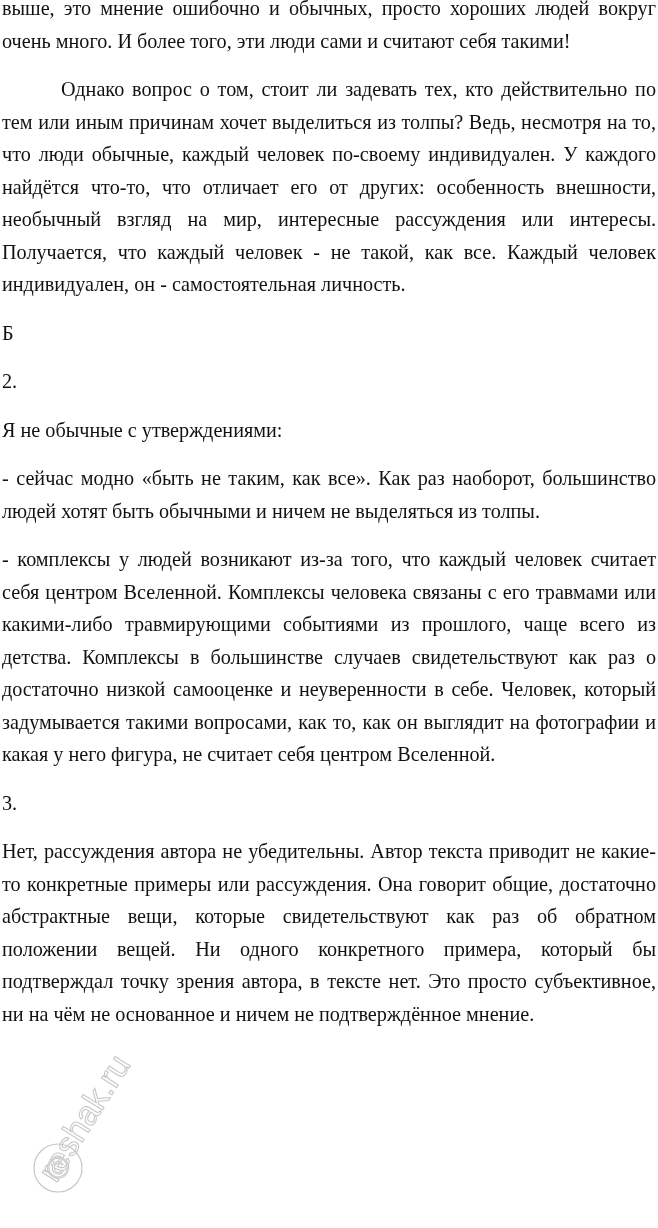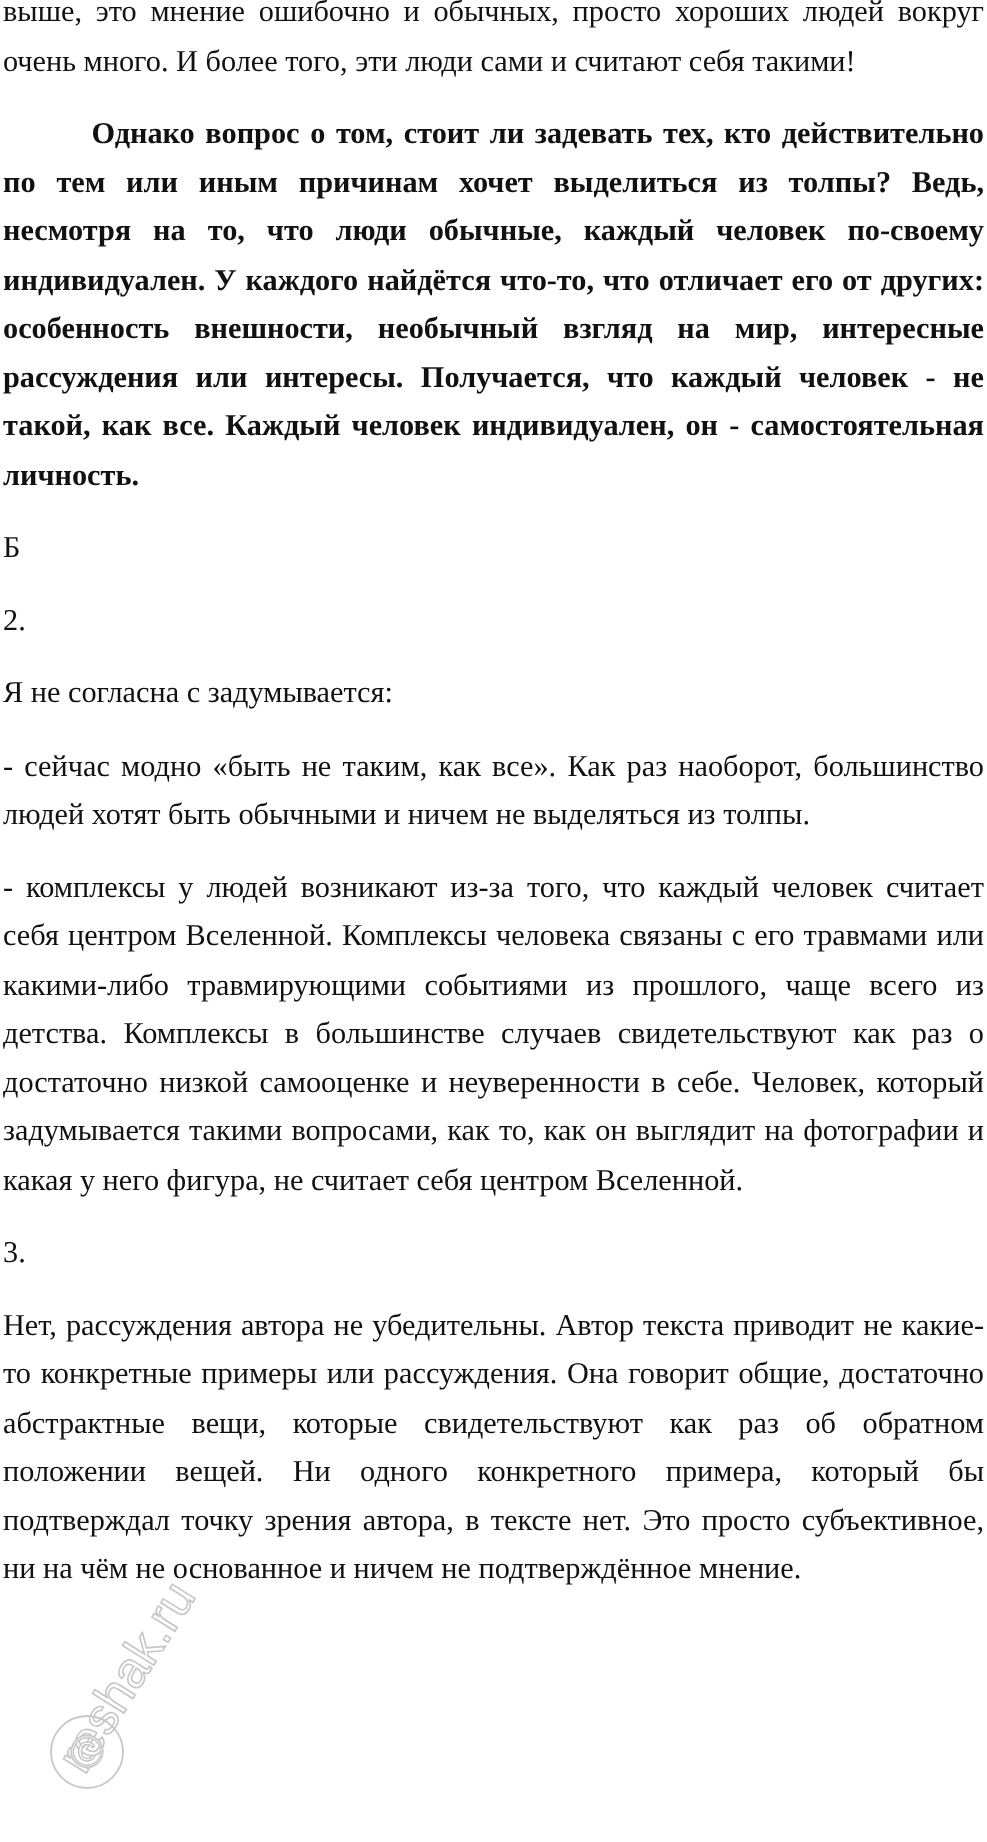--- a/index.html
+++ b/index.html
@@ -23,21 +23,20 @@
       line-height: 32.5px;
       color: #111111;
     }
     .para {
       margin: 0 0 16px 0;
       text-align: justify;
       text-align-last: left;
     }
     .para.indent {
       text-indent: 59px;
-      font-weight: bold;
     }
     .label {
       margin: 0 0 16px 0;
       text-align: left;
     }
     .watermark {
       position: absolute;
       left: 28px;
       top: 1050px;
       width: 110px;
@@ -51,21 +50,21 @@
     }
   </style>
 </head>
 <body>
 
 <div class="page">
   <p class="para">выше, это мнение ошибочно и обычных, просто хороших людей вокруг очень много. И более того, эти люди сами и считают себя такими!</p>
   <p class="para indent">Однако вопрос о том, стоит ли задевать тех, кто действительно по тем или иным причинам хочет выделиться из толпы? Ведь, несмотря на то, что люди обычные, каждый человек по-своему индивидуален. У каждого найдётся что-то, что отличает его от других: особенность внешности, необычный взгляд на мир, интересные рассуждения или интересы. Получается, что каждый человек - не такой, как все. Каждый человек индивидуален, он - самостоятельная личность.</p>
   <p class="label">Б</p>
   <p class="label">2.</p>
-  <p class="label">Я не согласна с задумывается:</p>
+  <p class="label">Я не обычные с утверждениями:</p>
   <p class="para">- сейчас модно «быть не таким, как все». Как раз наоборот, большинство людей хотят быть обычными и ничем не выделяться из толпы.</p>
   <p class="para">- комплексы у людей возникают из-за того, что каждый человек считает себя центром Вселенной. Комплексы человека связаны с его травмами или какими-либо травмирующими событиями из прошлого, чаще всего из детства. Комплексы в большинстве случаев свидетельствуют как раз о достаточно низкой самооценке и неуверенности в себе. Человек, который задумывается такими вопросами, как то, как он выглядит на фотографии и какая у него фигура, не считает себя центром Вселенной.</p>
   <p class="label">3.</p>
   <p class="para">Нет, рассуждения автора не убедительны. Автор текста приводит не какие-то конкретные примеры или рассуждения. Она говорит общие, достаточно абстрактные вещи, которые свидетельствуют как раз об обратном положении вещей. Ни одного конкретного примера, который бы подтверждал точку зрения автора, в тексте нет. Это просто субъективное, ни на чём не основанное и ничем не подтверждённое мнение.</p>
 </div>
 
 <div class="watermark">
   <svg viewBox="0 0 110 160">
     <g transform="rotate(-58 55 80)" fill="none" stroke="#9a9a9a" stroke-width="1.2">
       <text x="-5" y="86" font-family="Liberation Sans, sans-serif" font-size="34" fill="#ffffff" stroke="#9a9a9a" stroke-width="1.1">reshak.ru</text>

